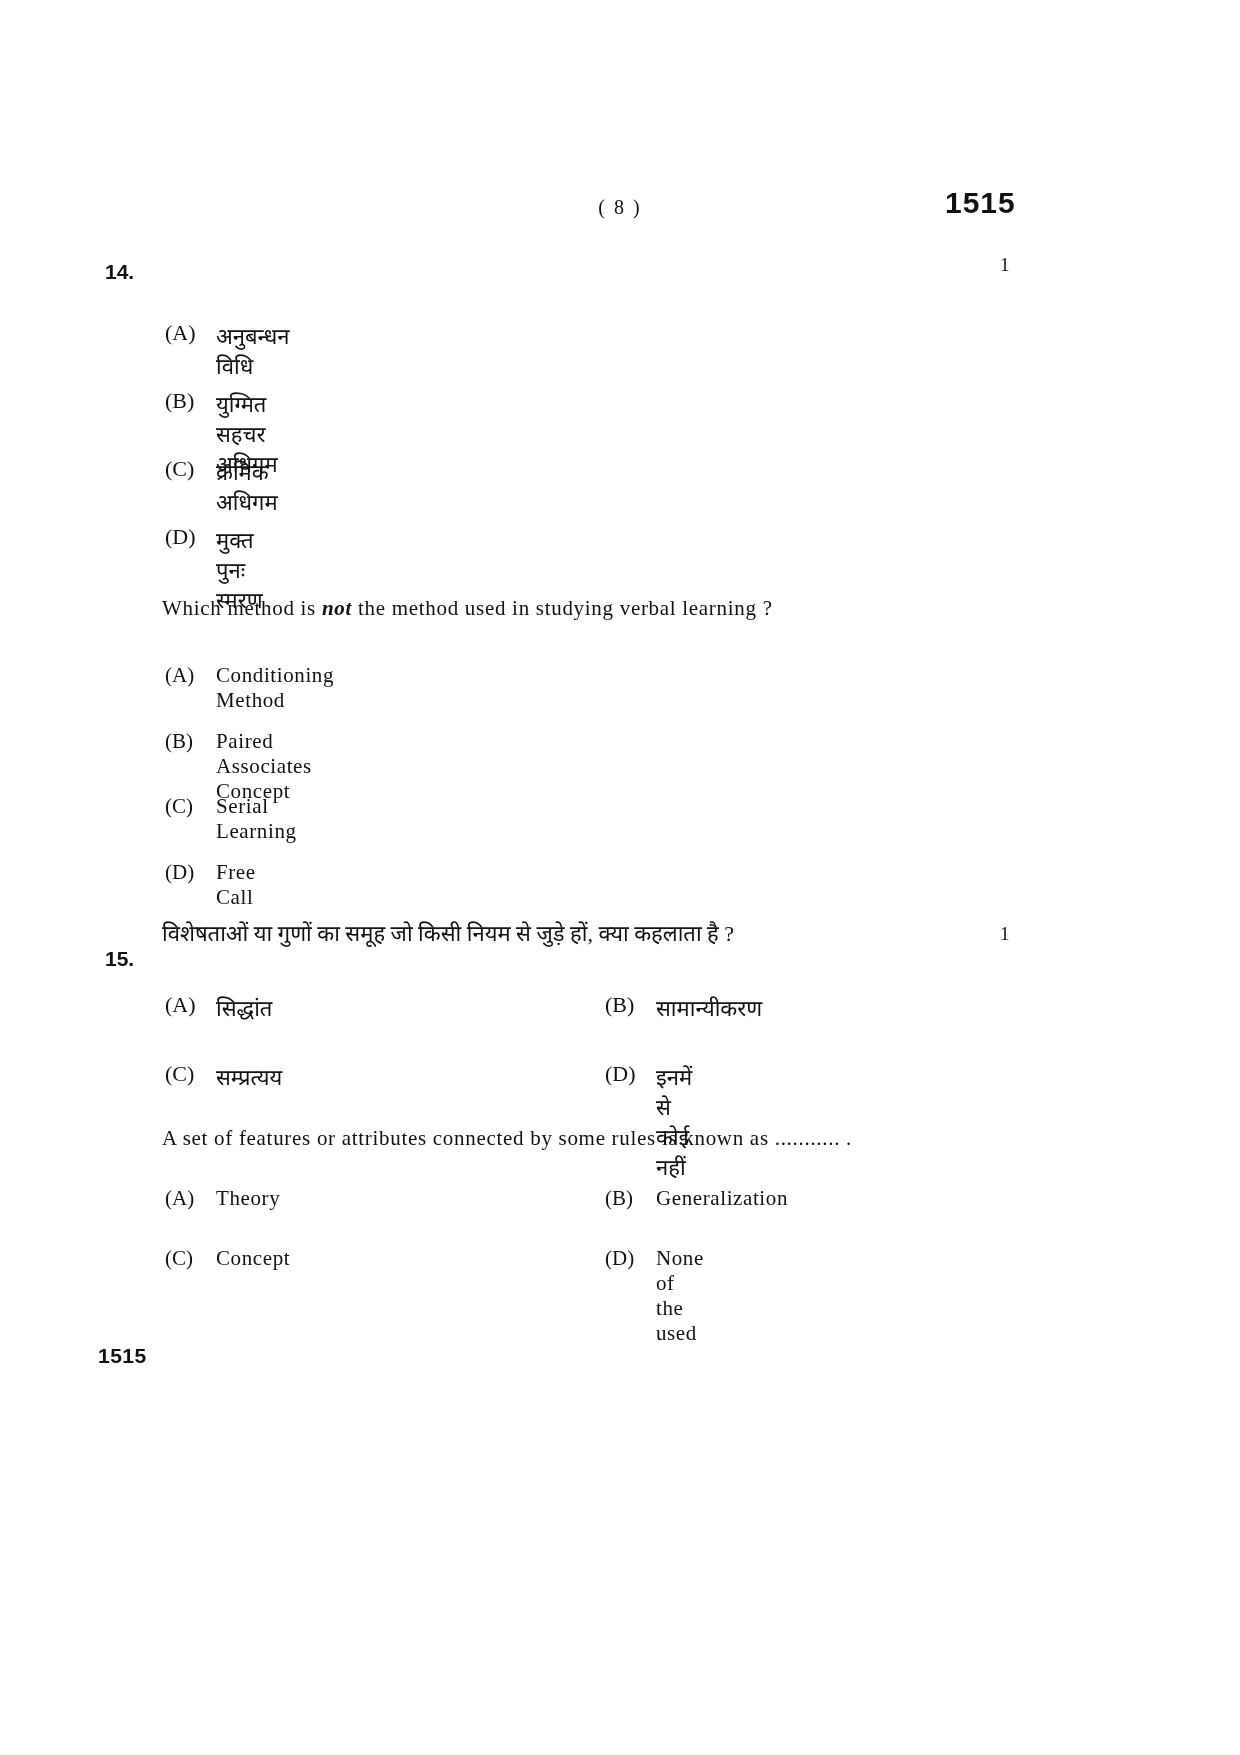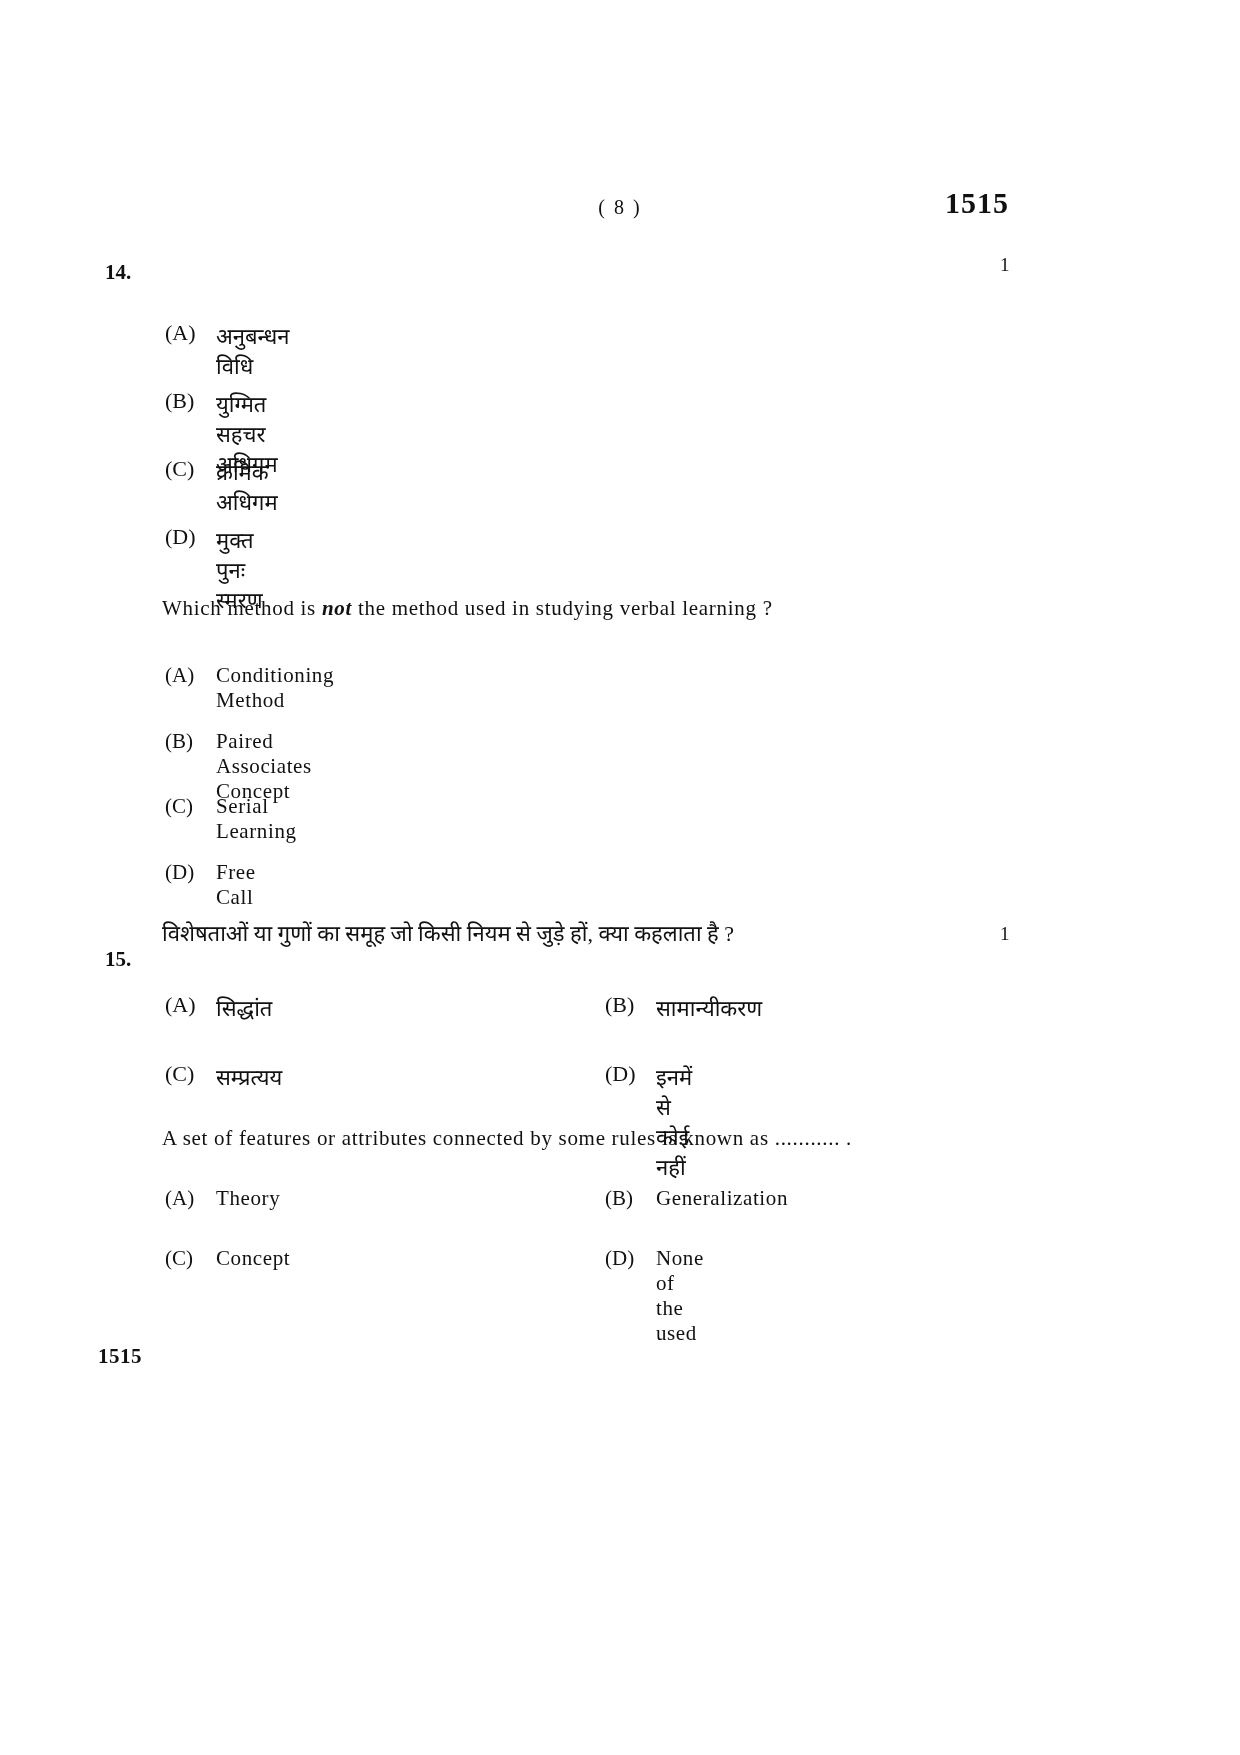--- a/index.html
+++ b/index.html
@@ -17,21 +17,21 @@
   }
   .abs { position: absolute; white-space: nowrap; }
 
   .serif {
     font-family: "Liberation Serif", serif;
   }
   .hindi {
     font-family: "Liberation Serif", "DejaVu Sans", serif;
   }
   .sansbold {
-    font-family: Liberation Serif, serif;
+    font-family: Liberation Sans, sans-serif;
     font-weight: bold;
   }
 
   .page-number {
     left: 0; top: 196px; width: 1240px;
     text-align: center;
     font-size: 20px;
     letter-spacing: 2px;
   }
   .code-top {

